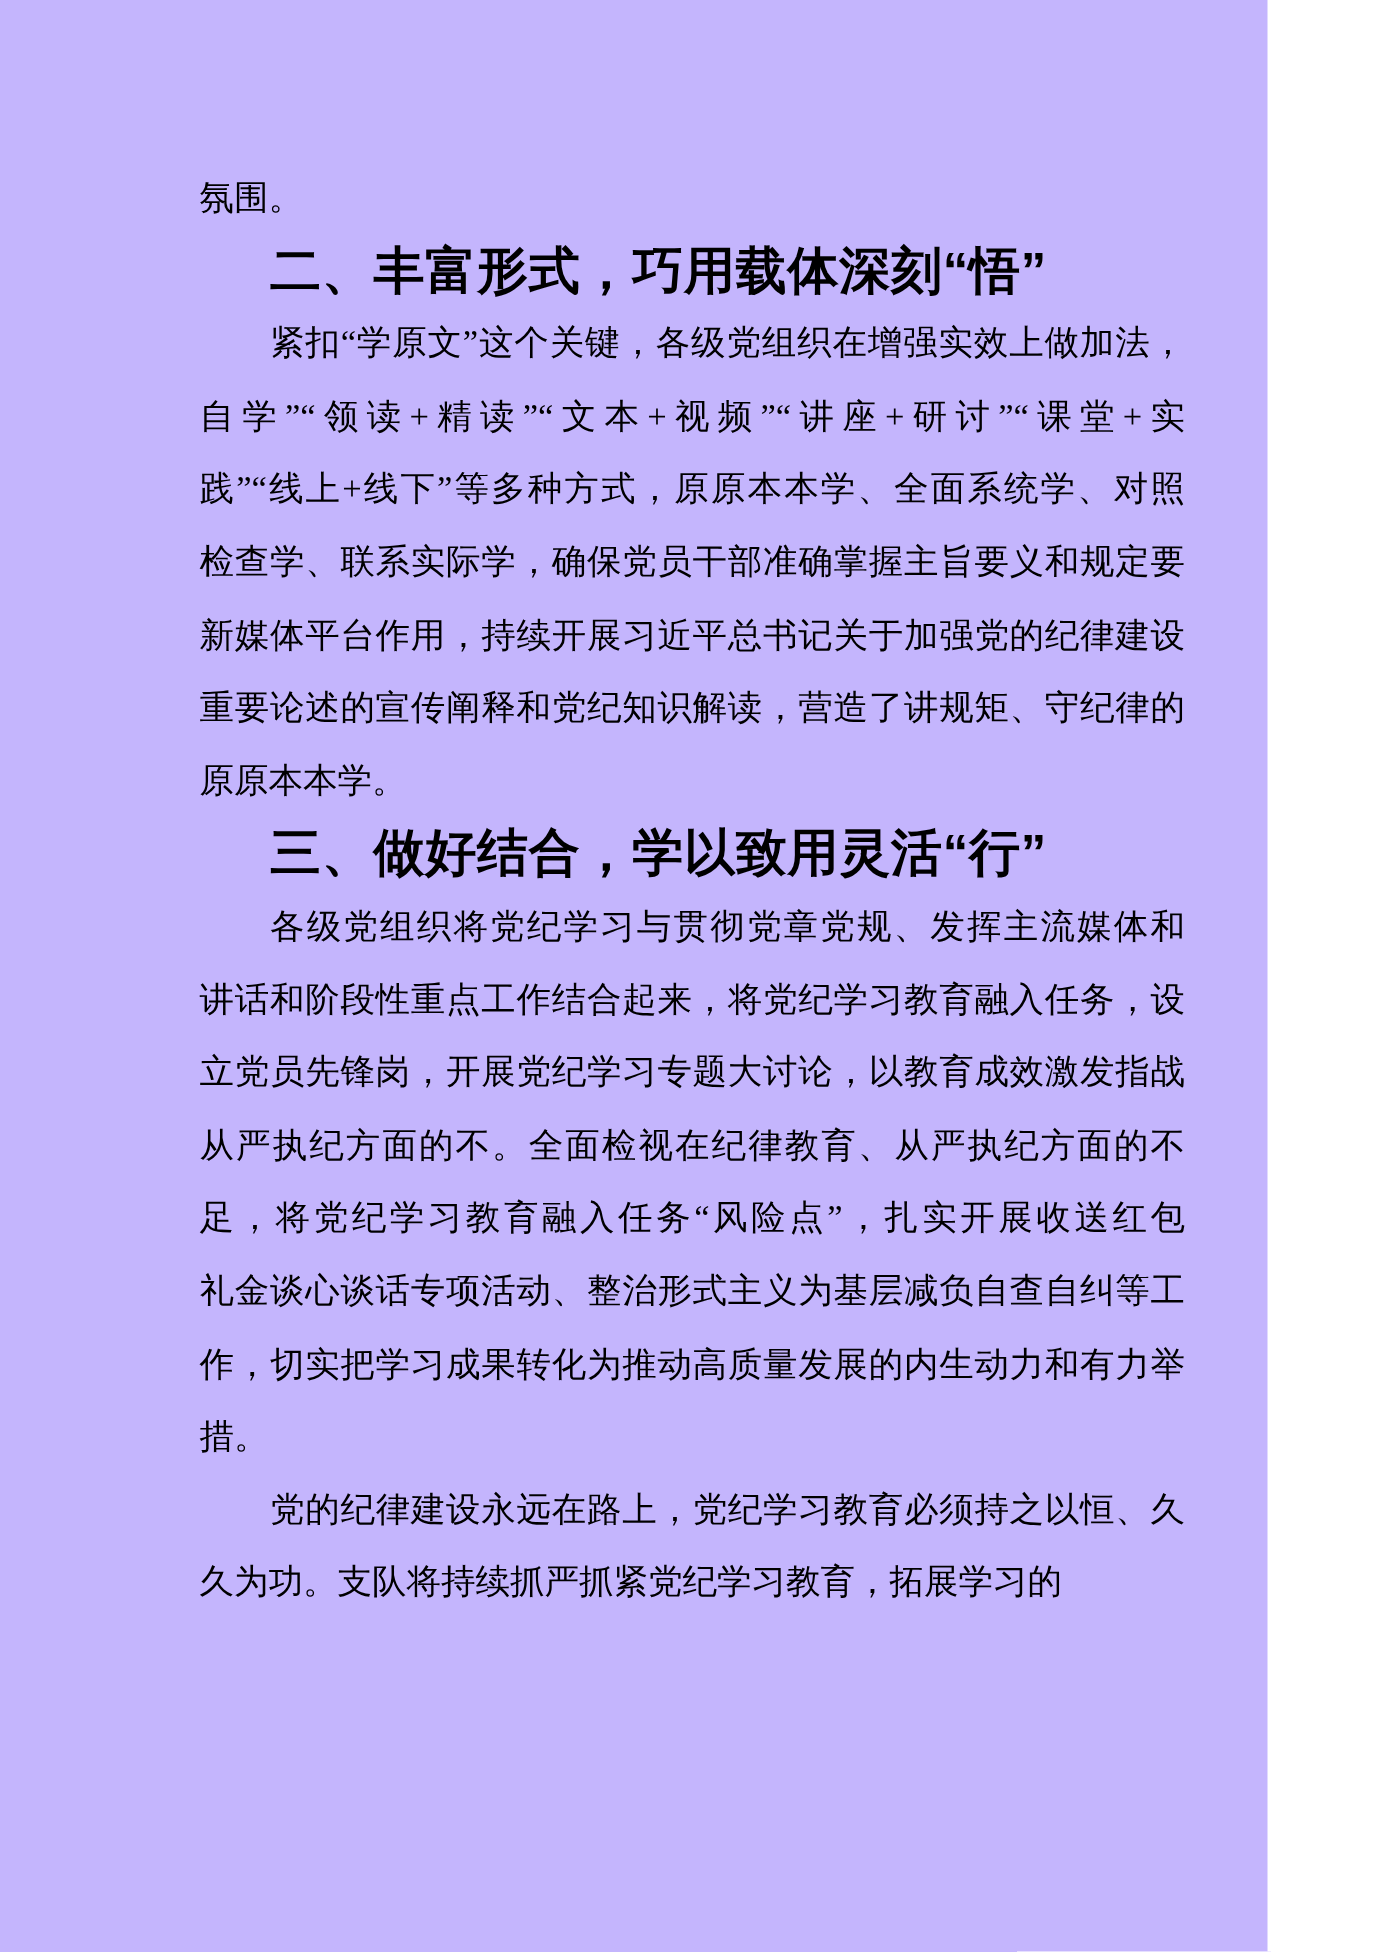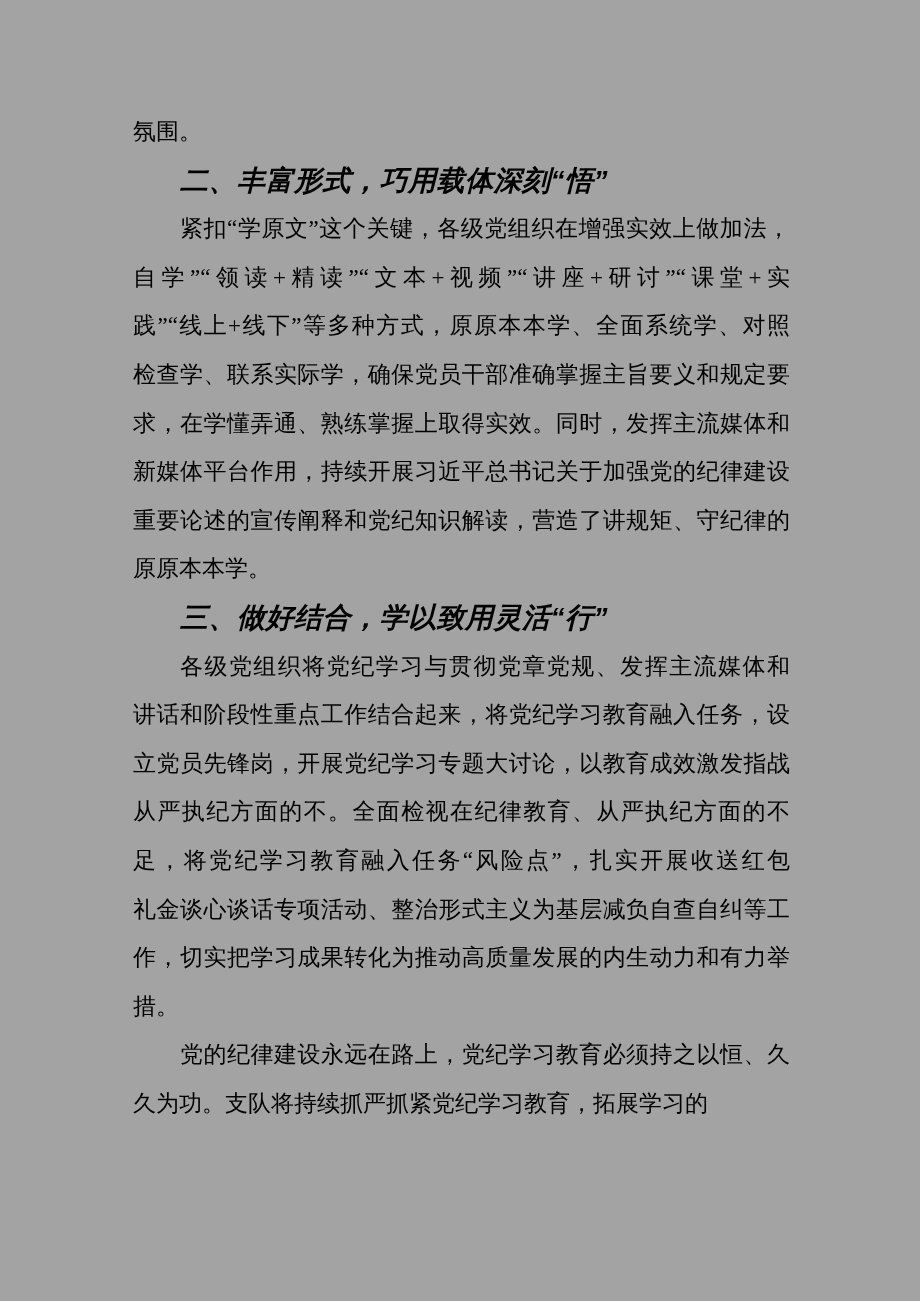--- a/index.html
+++ b/index.html
@@ -10,67 +10,65 @@
   body {
     width: 920px;
     height: 1301px;
     overflow: hidden;
     position: relative;
   }
   .page {
     position: absolute;
     left: 0;
     top: 0;
-    width: 920px;
+    width: 845px;
     height: 1301px;
-    background: #a3a3a3;
+    background: #c4b5fd;
   }
   .text-block {
     position: absolute;
     left: 133px;
     top: 108px;
     width: 657px;
   }
   .line {
     height: 48.6px;
     line-height: 48.6px;
     font-size: 23px;
     color: #000000;
     font-family: "Liberation Serif", "DejaVu Serif", serif;
     text-align: left;
     white-space: normal;
     overflow: visible;
   }
   .line.heading {
     font-family: "Liberation Sans", "DejaVu Sans", sans-serif;
     font-weight: 700;
-    font-size: 28px;
+    font-size: 34px;
     letter-spacing: 0.5px;
-    font-style: italic;
   }
   .line.indent {
     text-indent: 47px;
   }
   .line.justify {
     text-align: justify;
     text-align-last: justify;
   }
 </style>
 </head>
 <body>
 
 <div class="page">
   <div class="text-block">
       <div class="line body">氛围。</div>
       <div class="line heading indent">二、丰富形式，巧用载体深刻“悟”</div>
       <div class="line body indent justify">紧扣“学原文”这个关键，各级党组织在增强实效上做加法，</div>
       <div class="line body justify">自学”“领读+精读”“文本+视频”“讲座+研讨”“课堂+实</div>
       <div class="line body justify">践”“线上+线下”等多种方式，原原本本学、全面系统学、对照</div>
       <div class="line body justify">检查学、联系实际学，确保党员干部准确掌握主旨要义和规定要</div>
-      <div class="line body justify">求，在学懂弄通、熟练掌握上取得实效。同时，发挥主流媒体和</div>
       <div class="line body justify">新媒体平台作用，持续开展习近平总书记关于加强党的纪律建设</div>
       <div class="line body justify">重要论述的宣传阐释和党纪知识解读，营造了讲规矩、守纪律的</div>
       <div class="line body">原原本本学。</div>
       <div class="line heading indent">三、做好结合，学以致用灵活“行”</div>
       <div class="line body indent justify">各级党组织将党纪学习与贯彻党章党规、发挥主流媒体和</div>
       <div class="line body justify">讲话和阶段性重点工作结合起来，将党纪学习教育融入任务，设</div>
       <div class="line body justify">立党员先锋岗，开展党纪学习专题大讨论，以教育成效激发指战</div>
       <div class="line body justify">从严执纪方面的不。全面检视在纪律教育、从严执纪方面的不</div>
       <div class="line body justify">足，将党纪学习教育融入任务“风险点”，扎实开展收送红包</div>
       <div class="line body justify">礼金谈心谈话专项活动、整治形式主义为基层减负自查自纠等工</div>

